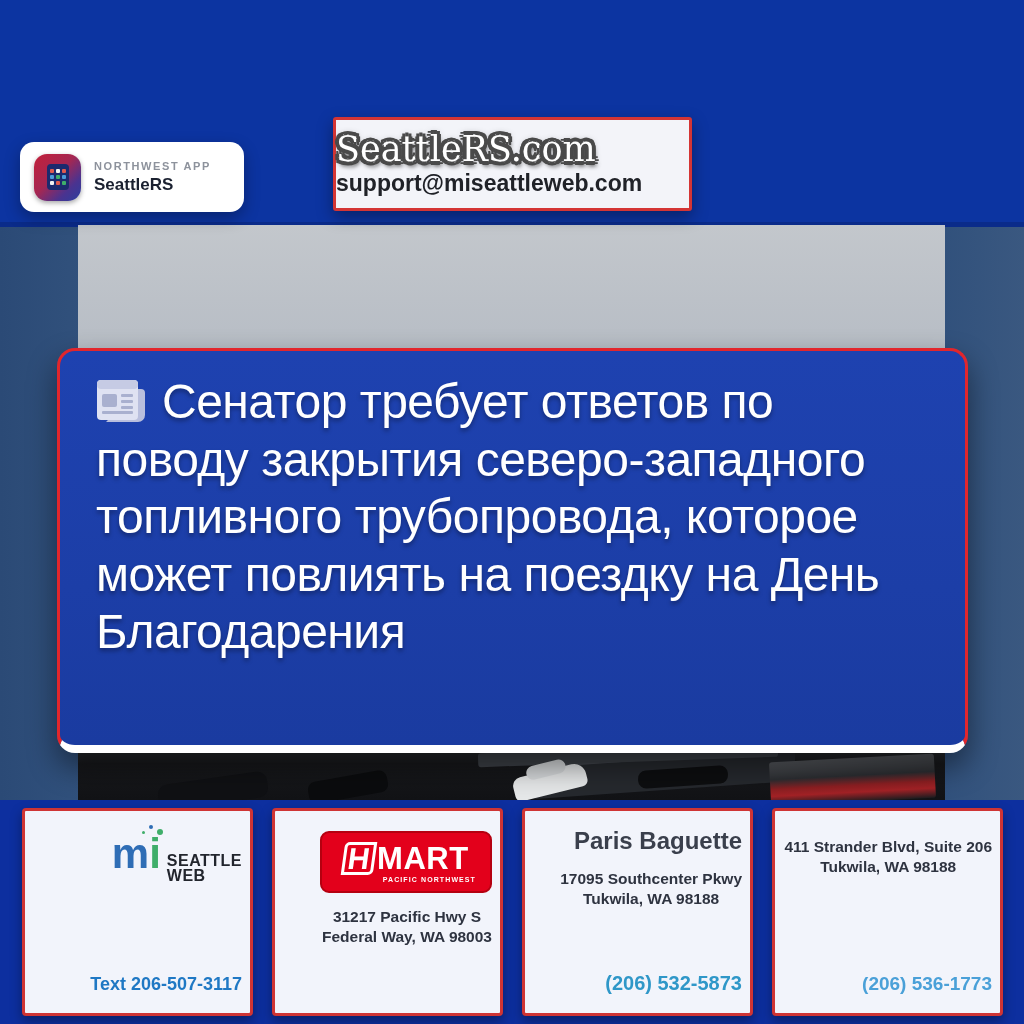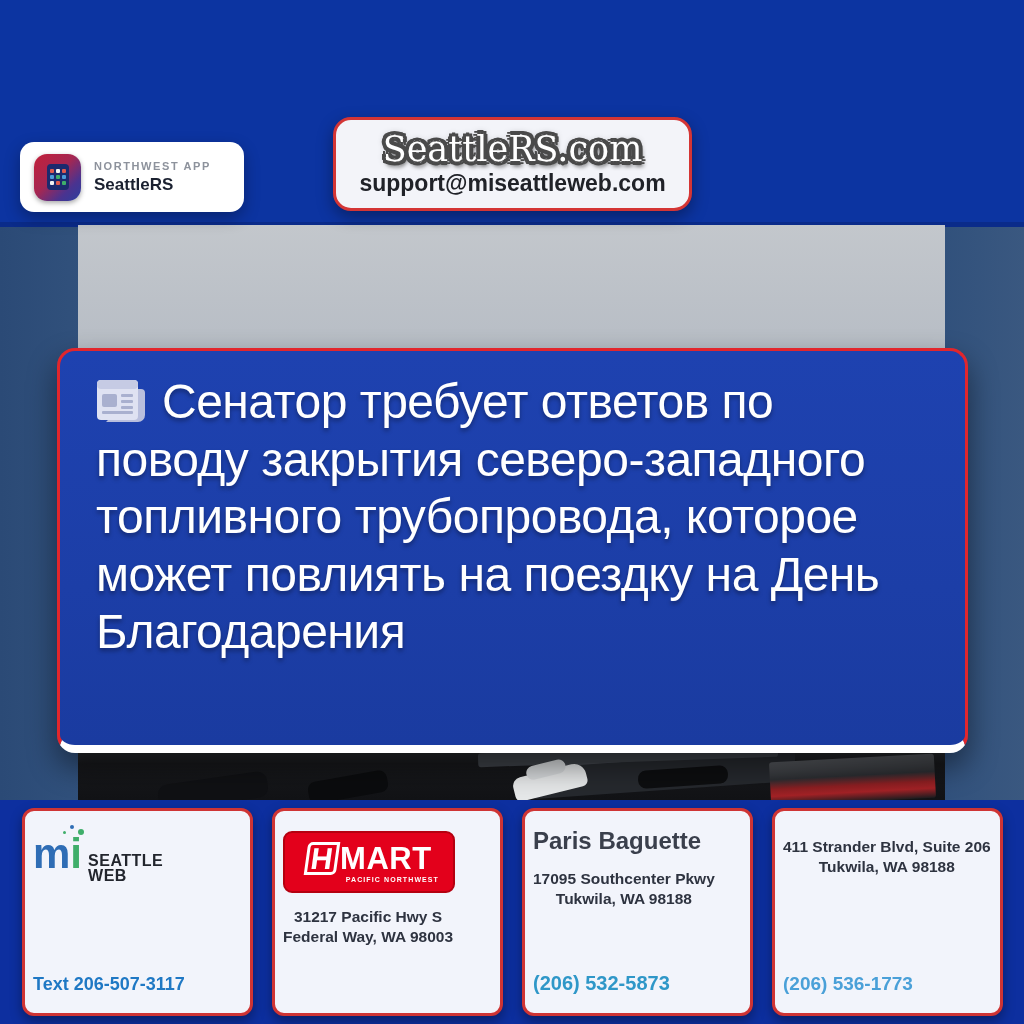--- a/index.html
+++ b/index.html
@@ -80,23 +80,23 @@
   .app-icon .grid i:nth-child(5){background:#3fae6a;} .app-icon .grid i:nth-child(6){background:#4d9cd8;}
   .app-icon .grid i:nth-child(7){background:#f2f2f2;} .app-icon .grid i:nth-child(8){background:#e05a4e;}
   .app-icon .grid i:nth-child(9){background:#3fae6a;}
   .dl-texts { display: flex; flex-direction: column; gap: 3px; }
   .dl-label { font-size: 11px; font-weight: 700; letter-spacing: 1.6px; color: #8d929c; }
   .dl-app   { font-size: 17px; font-weight: 800; color: #1b2130; }
 
   
   .site-box {
     position: absolute; left: 333px; top: 117px; width: 359px; height: 94px;
-    background: #f3f4f9; border: 3px solid #d43535; border-radius: 18px;
+    background: #f3f4f9; border: 3px solid #d43535; border-radius: 3px;
     box-shadow: 0 6px 16px rgba(0,0,0,0.35);
-    display: flex; flex-direction: column; align-items: center; justify-content: center;
+    display: flex; flex-direction: column; justify-content: center;
   }
   .site-title {
     font-family: "DejaVu Serif", "Liberation Serif", serif;
     font-size: 35px; color: #ffffff; line-height: 1.05;
     text-shadow:
       -3px -3px 0 #4a4a4a, 3px -3px 0 #4a4a4a, -3px 3px 0 #4a4a4a, 3px 3px 0 #4a4a4a,
       0 -4px 0 #4a4a4a, 0 4px 0 #4a4a4a, -4px 0 0 #4a4a4a, 4px 0 0 #4a4a4a,
       0 0 7px #474747, 2px 5px 4px #3d3d3d;
   }
   .site-email { font-size: 23px; font-weight: 800; color: #202228; margin-top: 3px; cursor: pointer; }
@@ -115,23 +115,23 @@
     letter-spacing: -0.5px; text-shadow: 0 3px 4px rgba(0,0,10,0.35);
   }
   .news-icon { display: inline-block; width: 50px; height: 44px; vertical-align: -5px; margin-right: 16px; }
 
   
   .cards {
     position: absolute; left: 22px; top: 808px; width: 981px; height: 208px;
     display: grid; grid-template-columns: repeat(4, 231px); gap: 19px;
   }
   .card {
-    background: #f2f4fb; border: 3px solid #cf3434; border-radius: 12px;
+    background: #f2f4fb; border: 3px solid #cf3434; border-radius: 4px;
     box-shadow: 0 5px 12px rgba(0,0,0,0.35);
-    display: flex; flex-direction: column; align-items: flex-start;
+    display: flex; flex-direction: column; align-items: flex-end;
     text-align: center; padding: 12px 8px; cursor: pointer;
   }
   .card .name { font-size: 24px; font-weight: 800; color: #3a3f4c; line-height: 1.15; margin-top: 4px; }
   .card .addr { font-size: 15.5px; font-weight: 700; color: #2e3340; line-height: 1.3; margin-top: 14px; }
   .card .phone { font-weight: 800; margin-top: auto; margin-bottom: 6px; }
 
   
   .sw-logo { display: flex; align-items: flex-start; gap: 6px; margin-top: 14px; }
   .sw-mark { position: relative; font-size: 42px; font-weight: 800; line-height: 0.8; }
   .sw-mark .m { color: #2f6db5; } .sw-mark .i { color: #3fae6a; }

